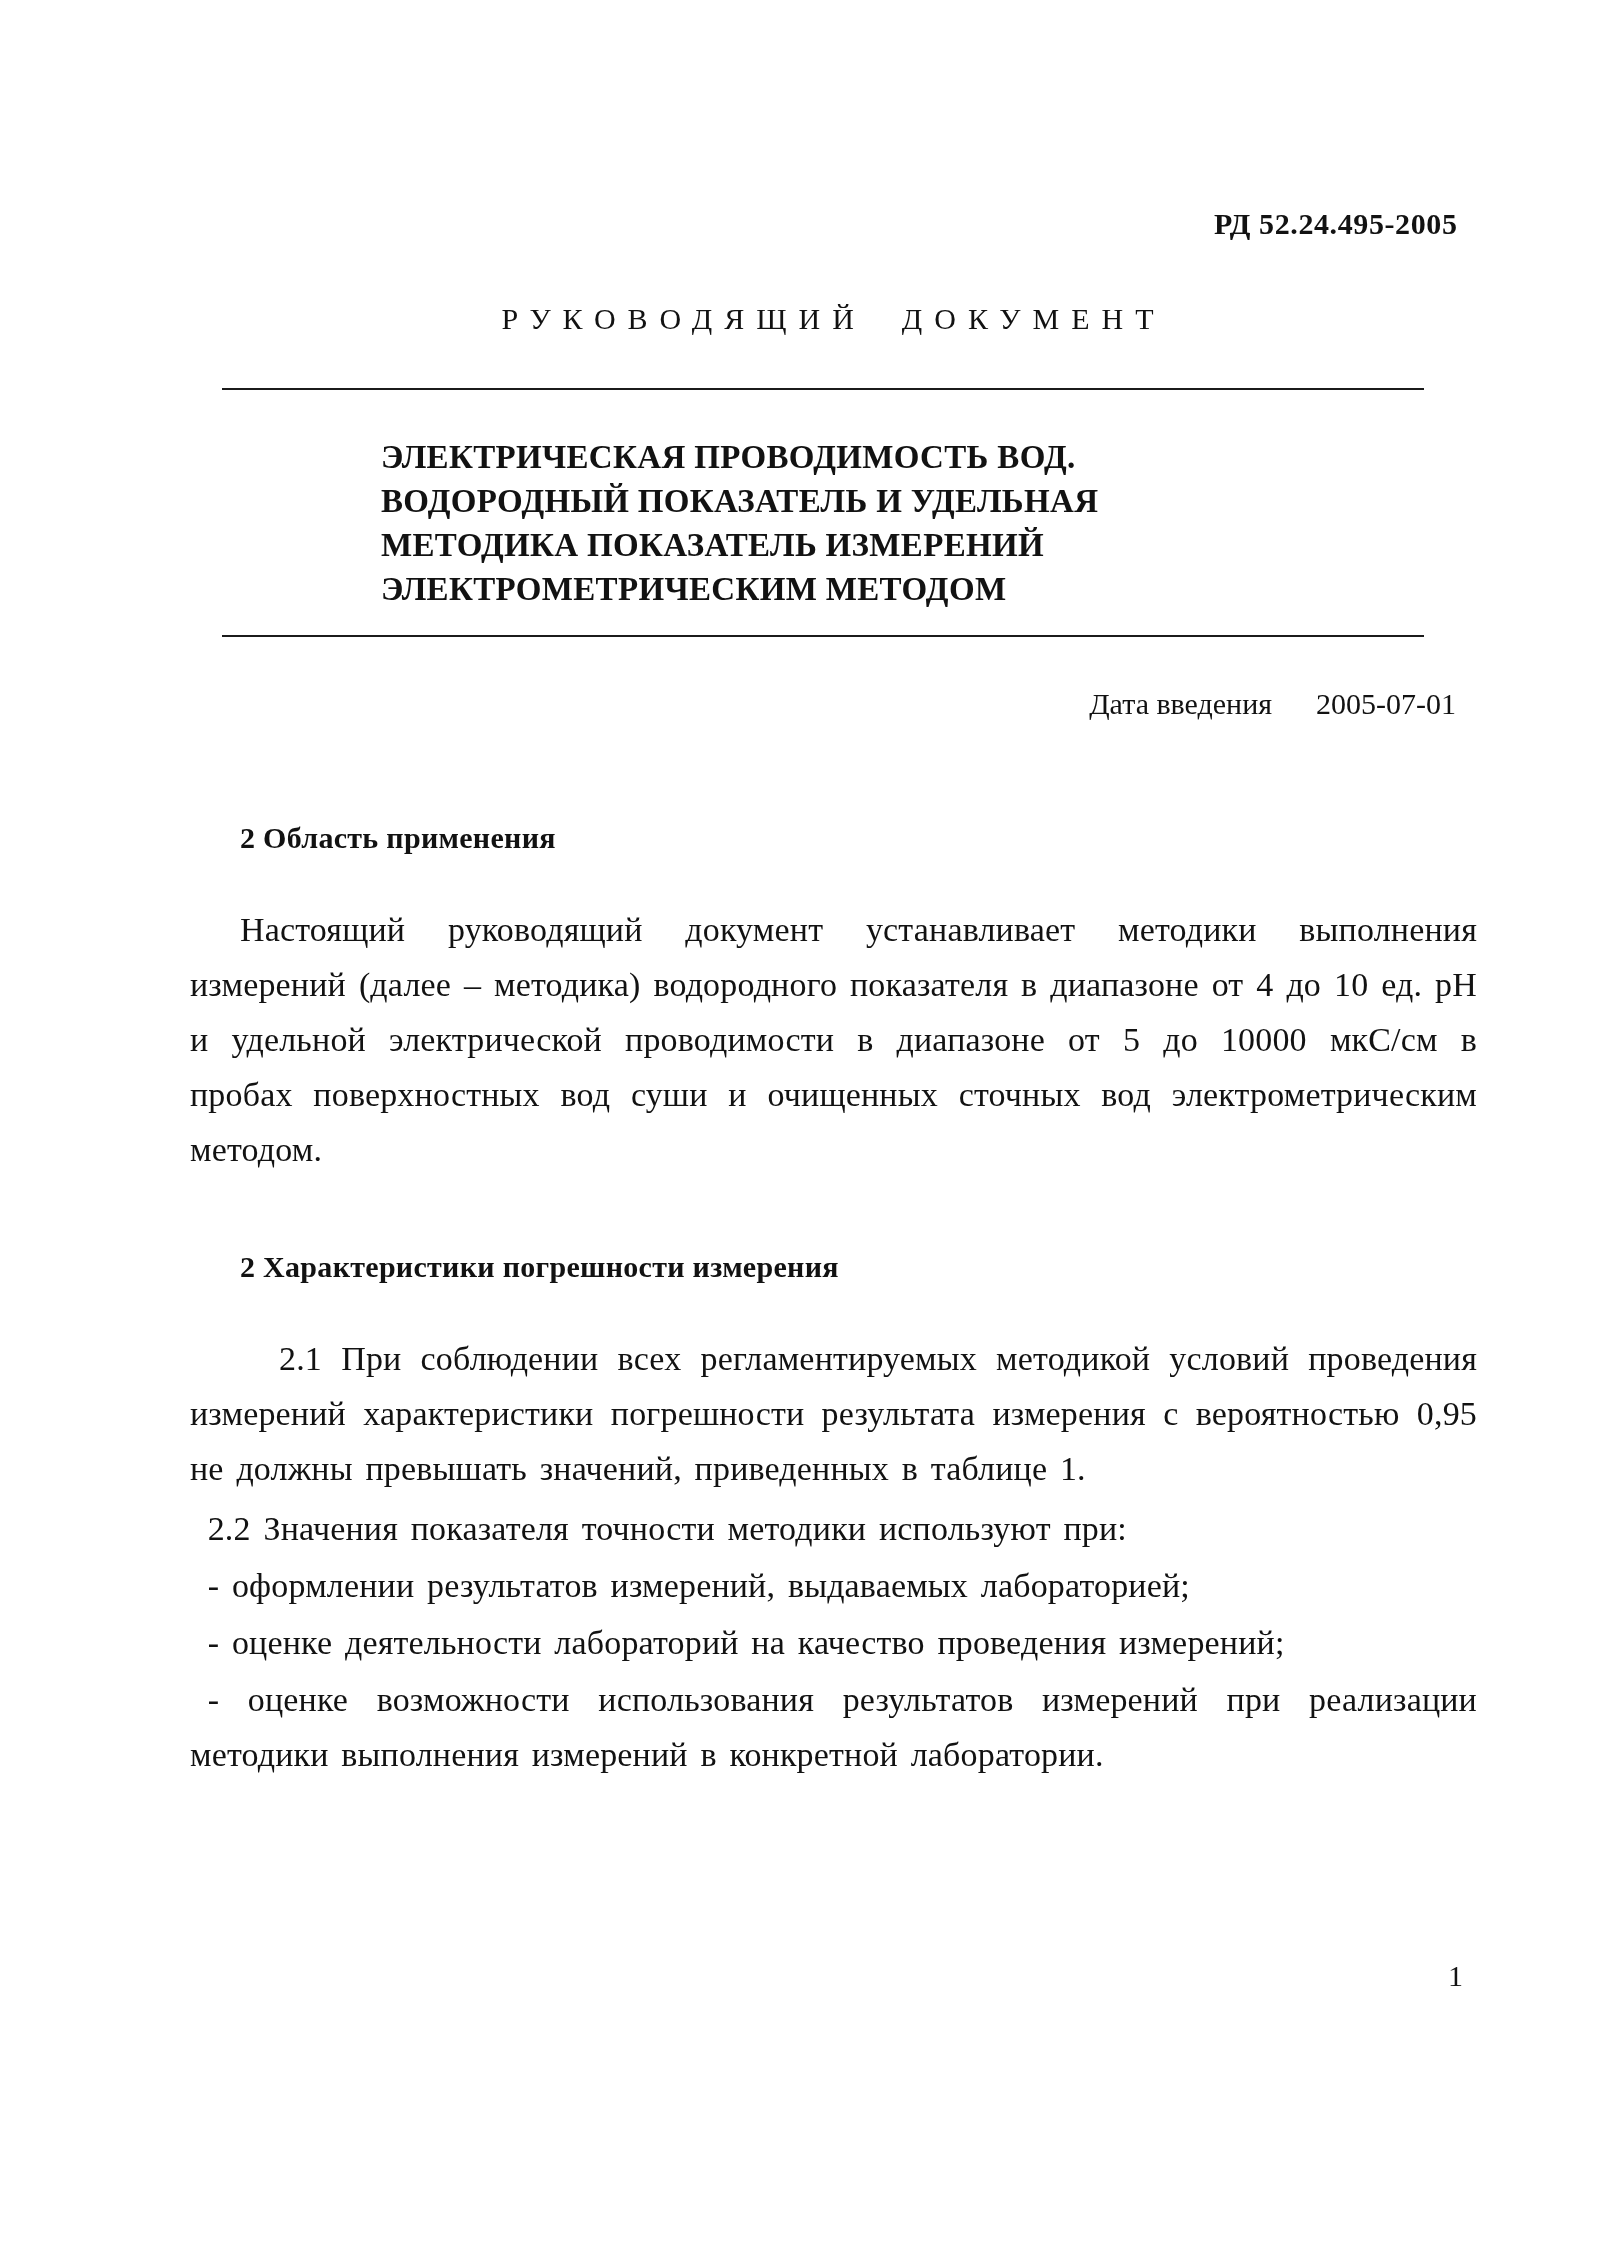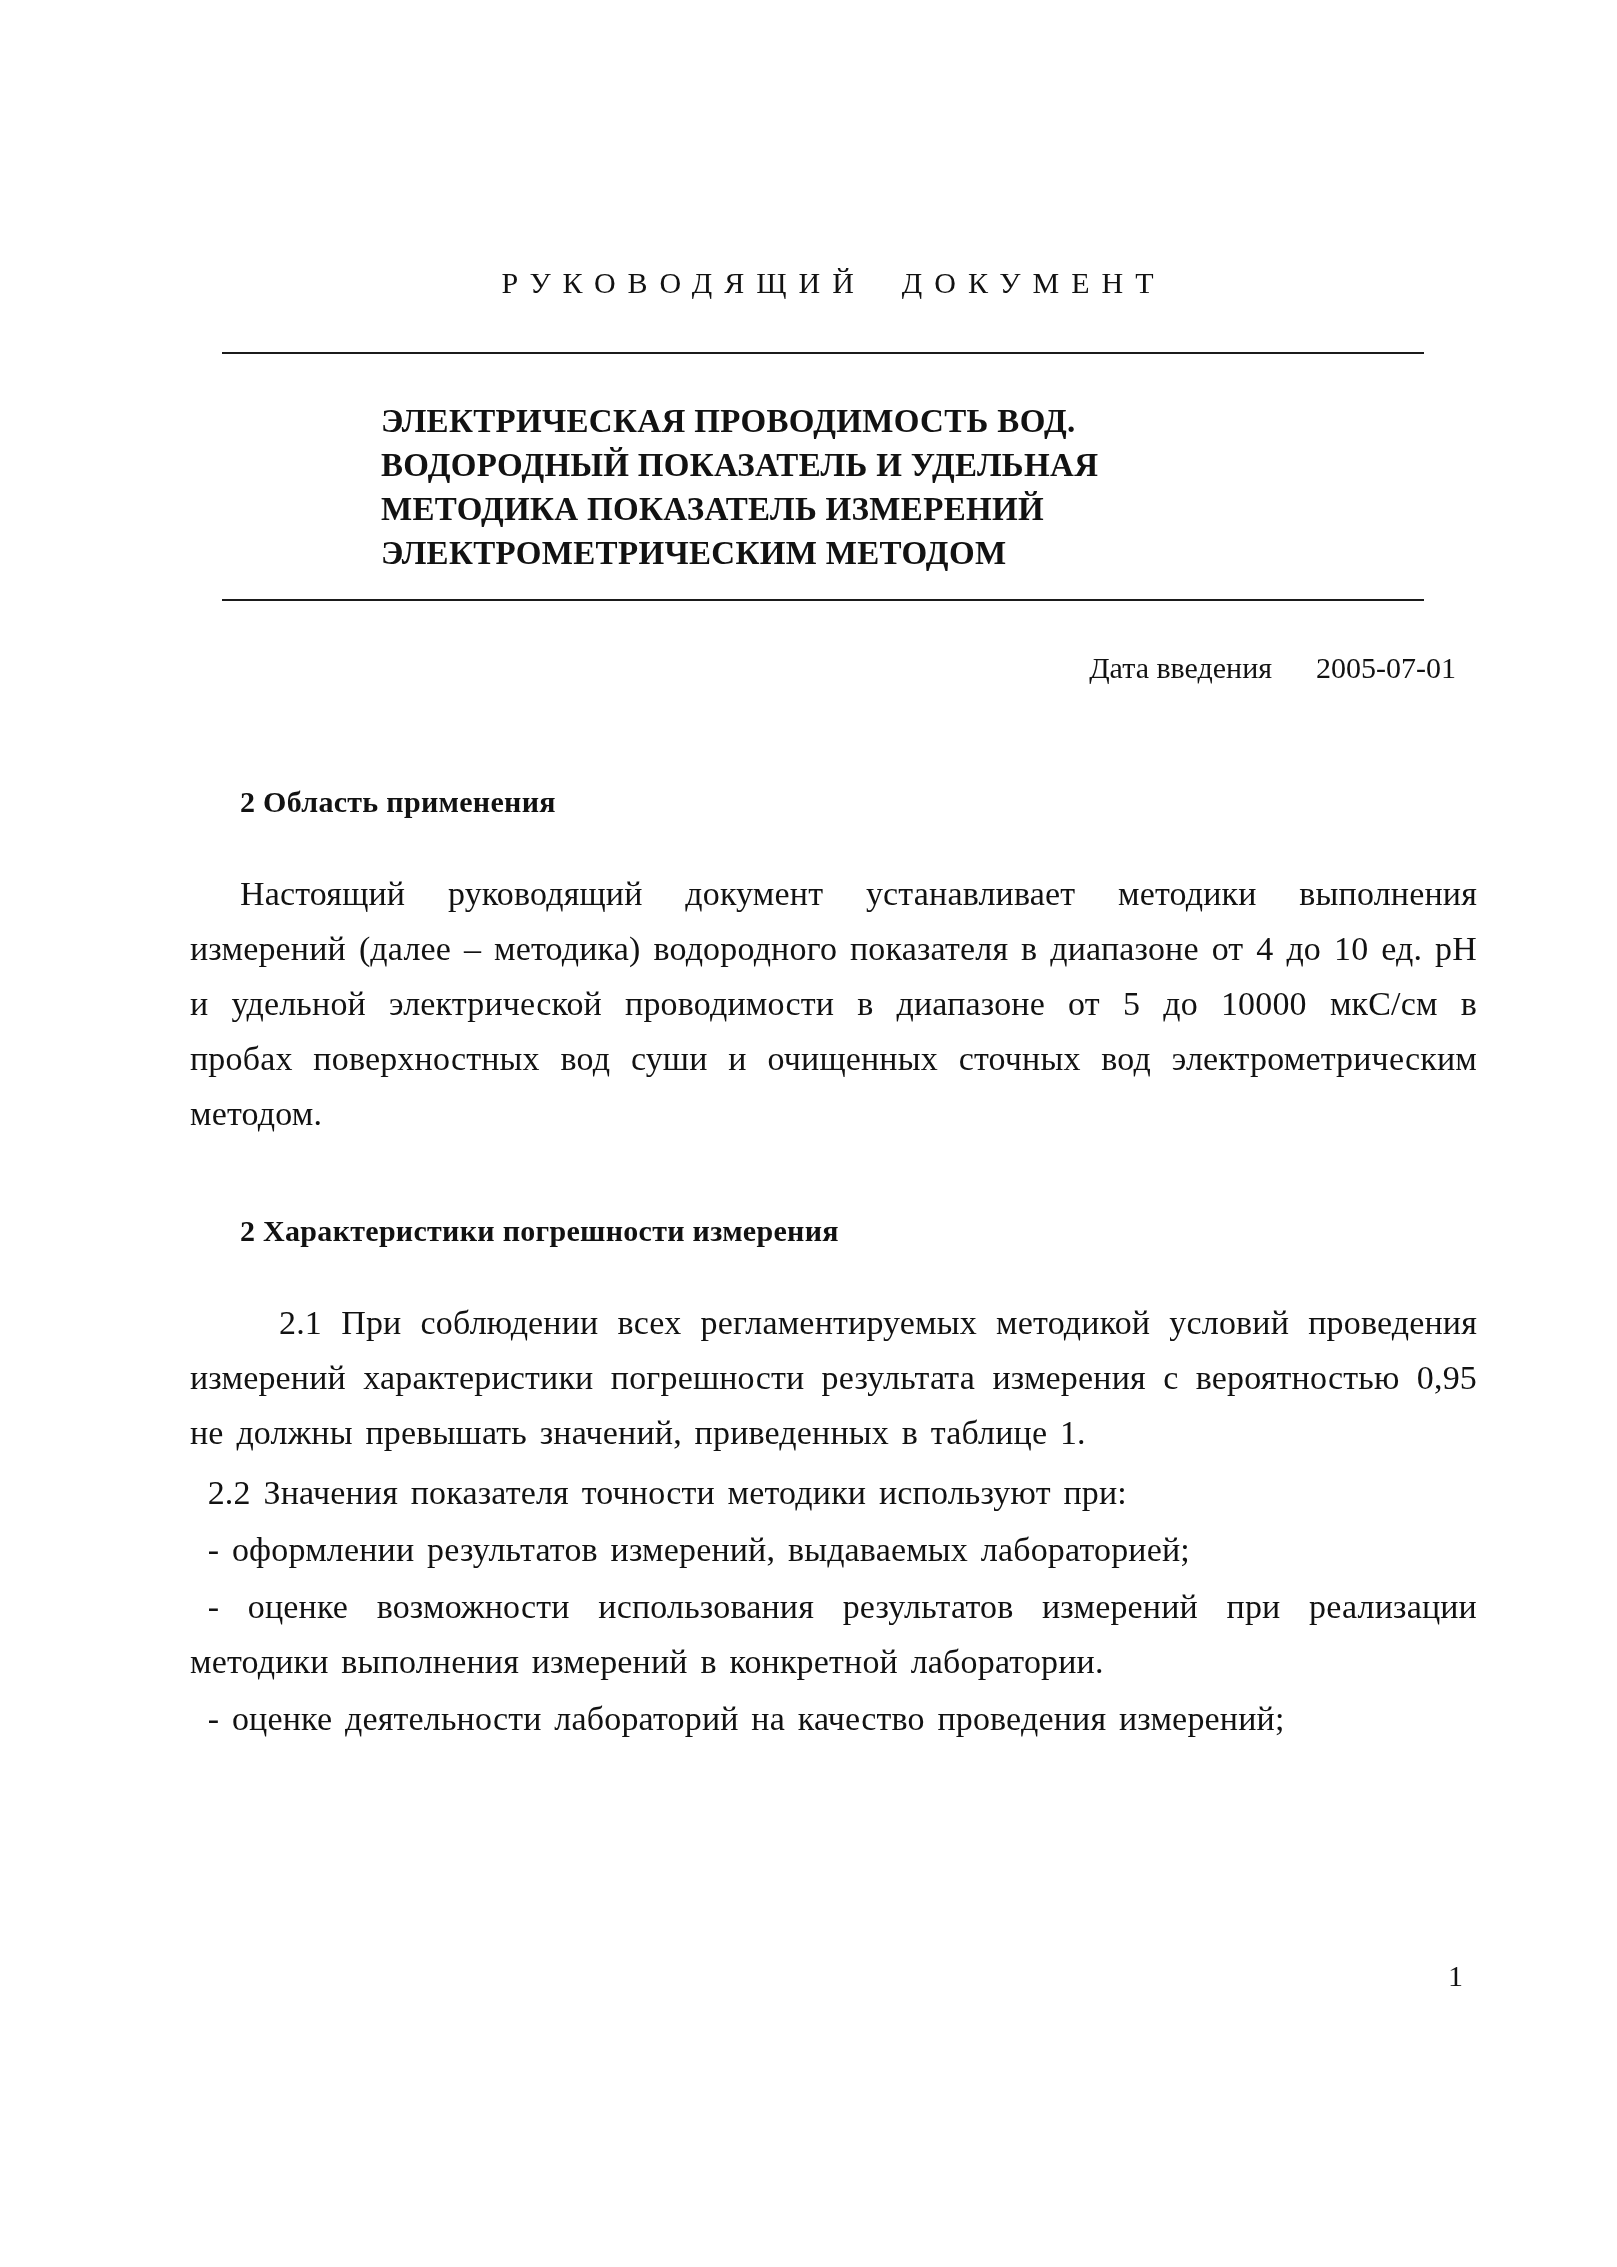--- a/index.html
+++ b/index.html
@@ -90,20 +90,21 @@
     right: 154px;
     font-size: 30px;
     line-height: 1.2;
   }
 </style>
 </head>
 <body>
 
 <div class="sheet">
 
+  <div class="doc-code">РД 52.24.495-2005</div>
 
   <div class="doc-type">РУКОВОДЯЩИЙ ДОКУМЕНТ</div>
 
   <hr class="rule rule-top">
 
   <div class="doc-title">
     <div class="title-line">ЭЛЕКТРИЧЕСКАЯ ПРОВОДИМОСТЬ ВОД.</div>
     <div class="title-line">ВОДОРОДНЫЙ ПОКАЗАТЕЛЬ  И УДЕЛЬНАЯ</div>
     <div class="title-line">МЕТОДИКА ПОКАЗАТЕЛЬ ИЗМЕРЕНИЙ</div>
     <div class="title-line">ЭЛЕКТРОМЕТРИЧЕСКИМ МЕТОДОМ</div>
@@ -119,20 +120,20 @@
   <div>
     <h2 class="section-heading section-heading-1">2 Область применения</h2>
     <p class="para para-lead">Настоящий руководящий  документ устанавливает методики выполнения измерений (далее – методика) водородного показателя в диапазоне от 4 до 10 ед. рН и удельной электрической проводимости в диапазоне от 5 до 10000 мкС/см в пробах поверхностных вод суши и очищенных сточных вод электрометрическим методом.</p>
   </div>
 
   <div>
     <h2 class="section-heading section-heading-2">2 Характеристики погрешности  измерения</h2>
     <p class="para para-21">2.1 При соблюдении всех регламентируемых методикой условий проведения измерений характеристики погрешности результата измерения с вероятностью 0,95 не должны  превышать значений, приведенных  в таблице 1.</p>
     <p class="para para-22">2.2  Значения показателя точности методики используют при:</p>
     <p class="para para-dash">- оформлении результатов  измерений, выдаваемых лабораторией;</p>
+    <p class="para para-dash">- оценке деятельности лабораторий на качество проведения измерений;</p>
     <p class="para para-dash">- оценке возможности использования результатов измерений при реализации методики выполнения измерений в конкретной лаборатории.</p>
-    <p class="para para-dash">- оценке деятельности лабораторий на качество проведения измерений;</p>
   </div>
 
   <div class="page-number">1</div>
 
 </div>
 
 
 </body></html>

